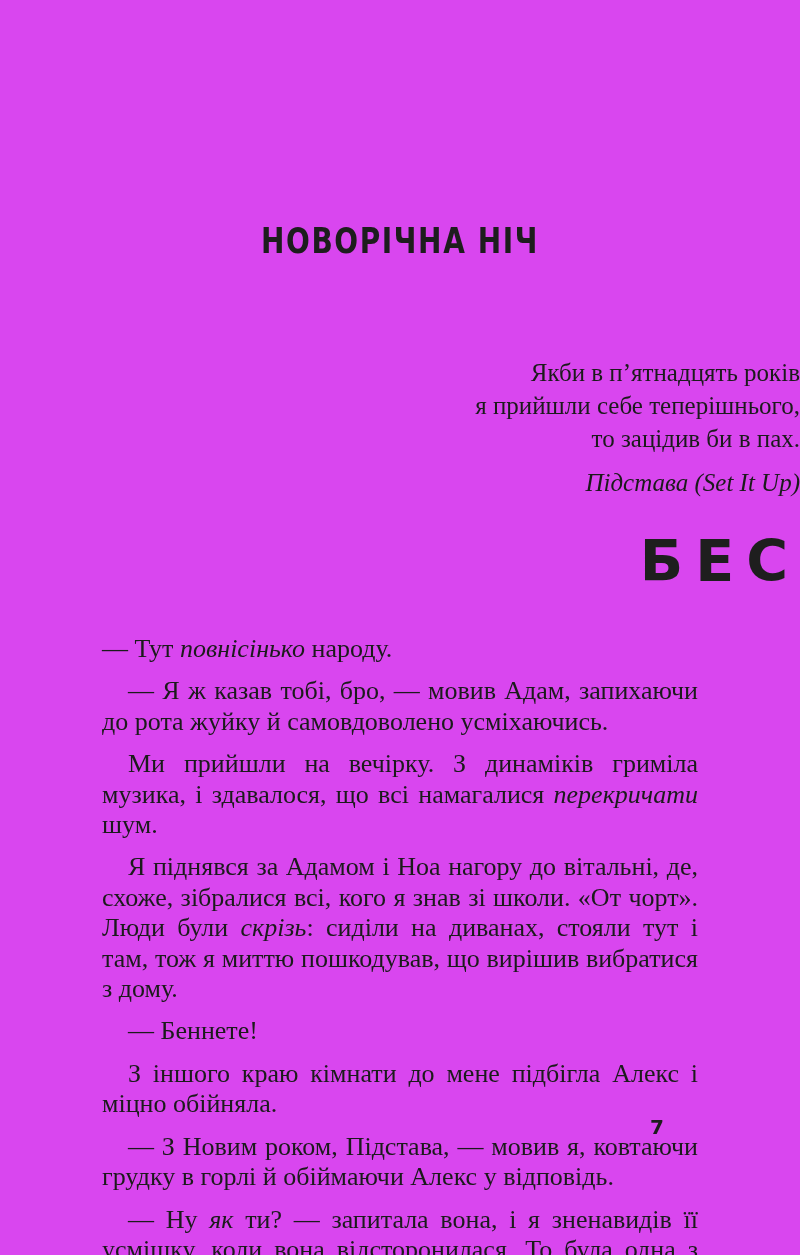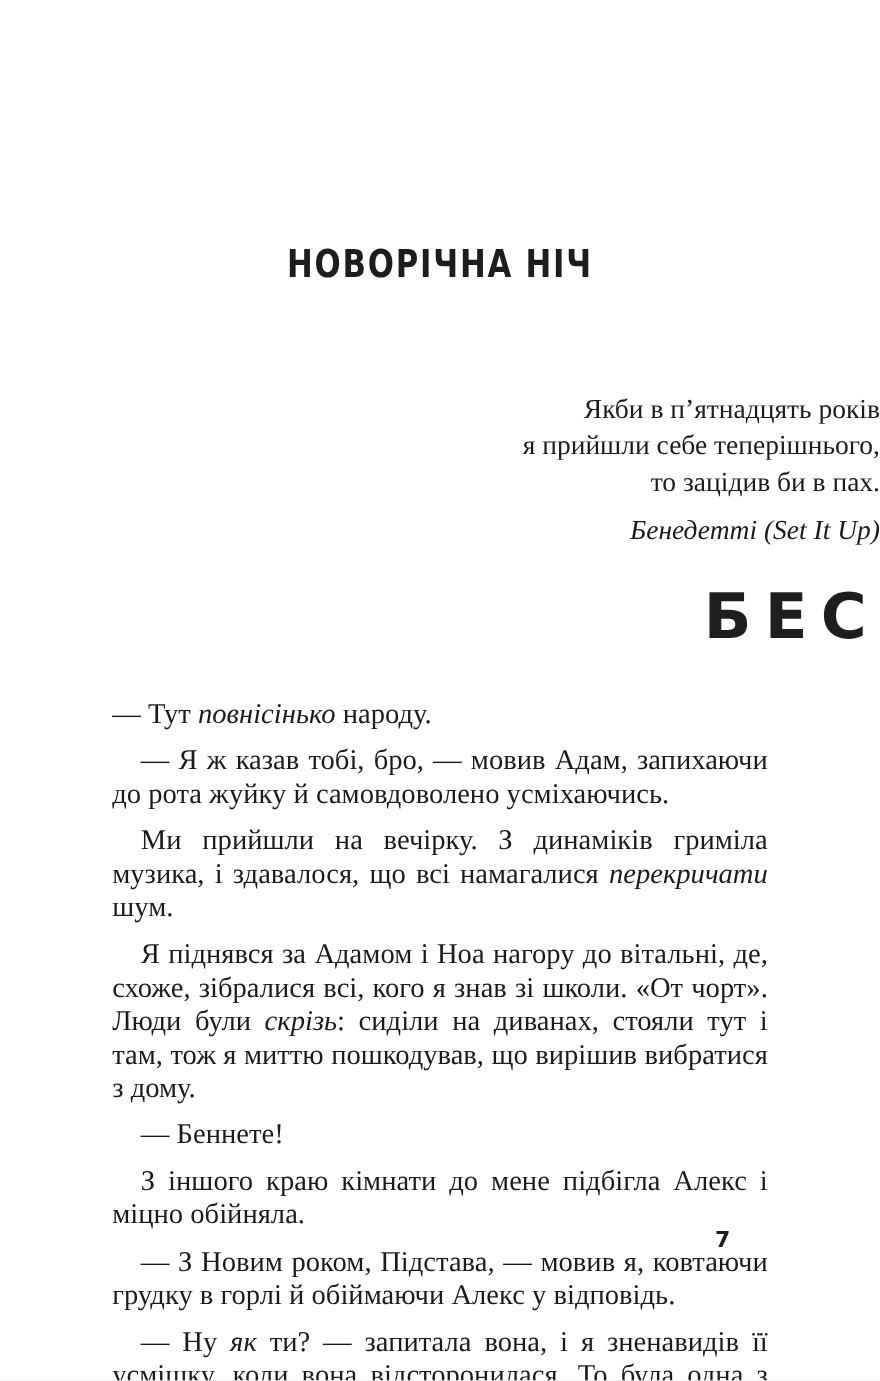--- a/index.html
+++ b/index.html
@@ -1,21 +1,21 @@
 <!DOCTYPE html>
 <html lang="uk"><head>
 <meta charset="utf-8">
 <style>
   html, body { margin: 0; padding: 0; background: #e9e9e9; }
   .page {
     position: relative;
     width: 800px;
     height: 1255px;
     margin: 0 auto;
-    background: #ffffff;
+    background: #d946ef;
     overflow: hidden;
     font-family: "Liberation Serif", serif;
   }
   .chapter-title {
     position: absolute;
     top: 221px;
     left: 0;
     width: 100%;
     margin: 0;
     text-align: center;
@@ -89,21 +89,21 @@
 <div class="page">
 
   <h1 class="chapter-title">НОВОРІЧНА НІЧ</h1>
 
   <div class="epigraph">
     <div>
         <div>Якби в п’ятнадцять років</div>
         <div>я прийшли себе теперішнього,</div>
         <div>то зацідив би в пах.</div>
       </div>
-    <div class="epigraph-attrib">Бенедетті (Set It Up)</div>
+    <div class="epigraph-attrib">Підстава (Set It Up)</div>
   </div>
 
   <h2 class="section-heading">БЕС</h2>
 
   <div class="body-text">
       <p class="para"><span>— Тут </span><span class="it">повнісінько</span><span> народу.</span></p>
       <p class="para"><span>— Я ж казав тобі, бро, — мовив Адам, запихаючи до рота жуйку й самовдоволено усміхаючись.</span></p>
       <p class="para"><span>Ми прийшли на вечірку. З динаміків гриміла музика, і здавалося, що всі намагалися </span><span class="it">перекричати</span><span> шум.</span></p>
       <p class="para"><span>Я піднявся за Адамом і Ноа нагору до вітальні, де, схоже, зібралися всі, кого я знав зі школи. «От чорт». Люди були </span><span class="it">скрізь</span><span>: сиділи на диванах, стояли тут і там, тож я миттю пошкодував, що вирішив вибратися з дому.</span></p>
       <p class="para"><span>— Беннете!</span></p>

